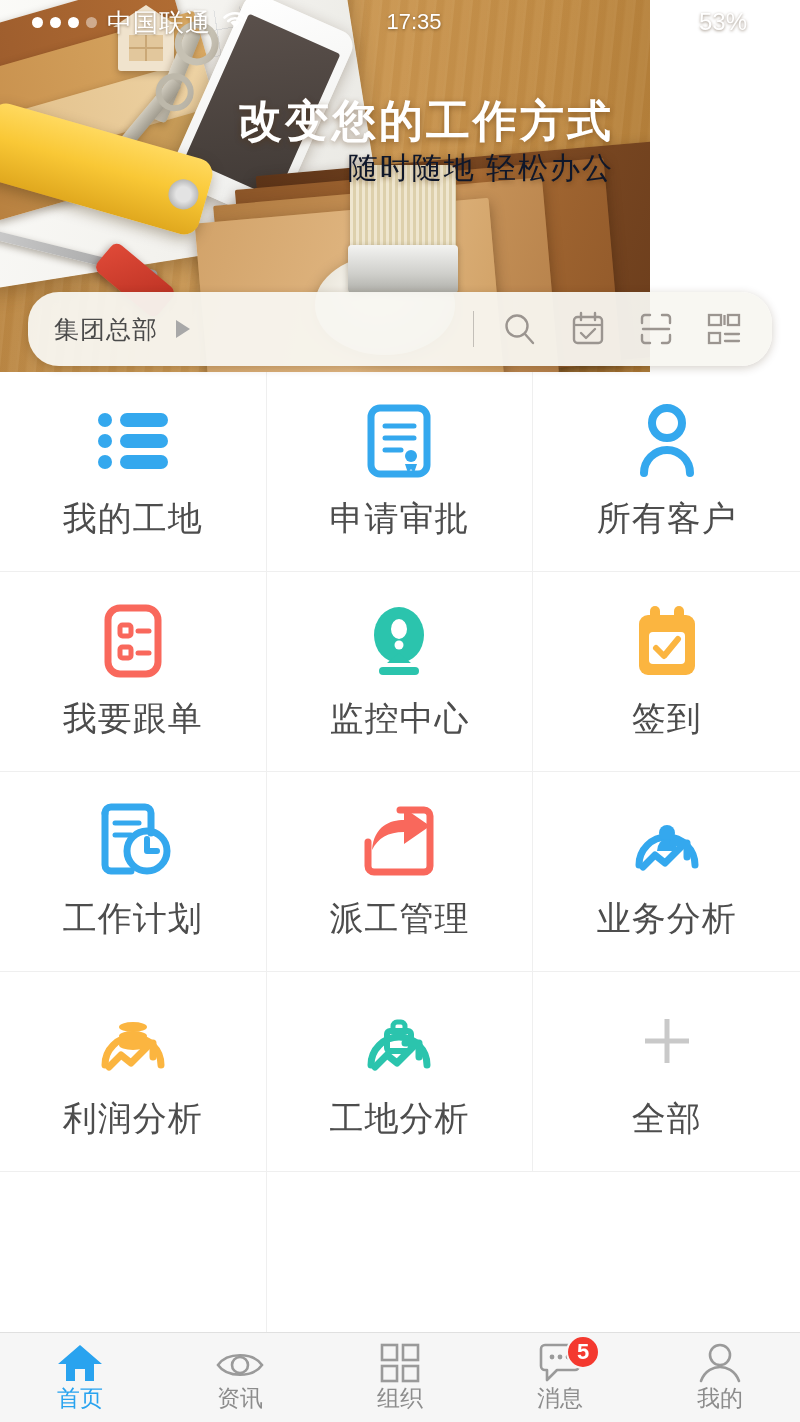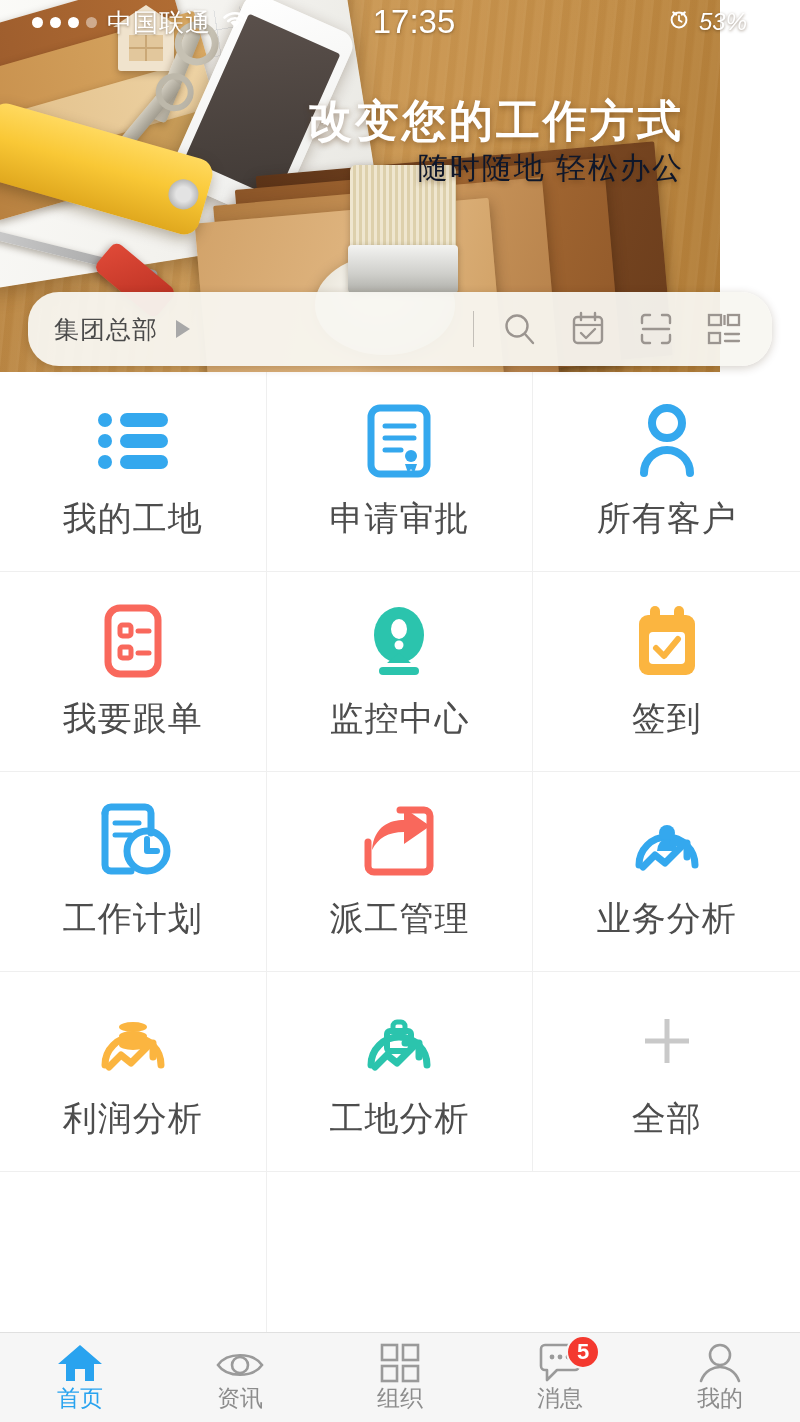--- a/index.html
+++ b/index.html
@@ -7,21 +7,21 @@
   body {
     font-family:"Liberation Sans","DejaVu Sans",sans-serif;
     background:#ffffff;
     overflow:hidden;
     position:relative;
   }
 
   
   .hero {
     position:relative;
-    width:720px;
+    width:650px;
     height:372px;
     overflow:hidden;
     background:#c08c4e;
   }
   .hero-photo {
     position:absolute; inset:0;
     background:
       
       repeating-linear-gradient(96deg,
         rgba(255,255,255,0.045) 0px,
@@ -290,22 +290,22 @@
     color:#ffffff; font-size:24px;
     z-index:20;
     text-shadow:0 1px 3px rgba(60,35,10,0.5);
     gap:32px;
   }
   .sb-left { display:flex; align-items:center; margin-left:18px; gap:10px; }
   .sb-dots { display:flex; gap:7px; align-items:center; }
   .dot { width:11px; height:11px; border-radius:50%; background:#ffffff; }
   .dot.hollow { background:rgba(255,255,255,0.45); }
   .sb-carrier { font-size:25px; letter-spacing:1px; }
-  .sb-center { position:absolute; left:50%; transform:translateX(-50%); font-size:33px; font-weight:500; }
-  .sb-right { margin-left:auto; margin-right:16px; display:flex; align-items:flex-start; gap:9px;font-style:italic; }
+  .sb-center { position:absolute; left:50%; transform:translateX(-50%); font-size:22px; font-weight:500; }
+  .sb-right { margin-left:auto; margin-right:16px; display:flex; align-items:flex-start; gap:9px; }
   .sb-batt {
     width:42px; height:21px; border:2px solid rgba(255,255,255,0.95);
     border-radius:4px; position:relative; display:flex; align-items:center;
   }
   .sb-batt:after {
     content:""; position:absolute; right:-6px; top:6px;
     width:3px; height:9px; background:rgba(255,255,255,0.95); border-radius:0 2px 2px 0;
   }
   .sb-batt-fill { height:13px; margin-left:2px; background:#ffffff; border-radius:2px; width:20px; }
 </style>

